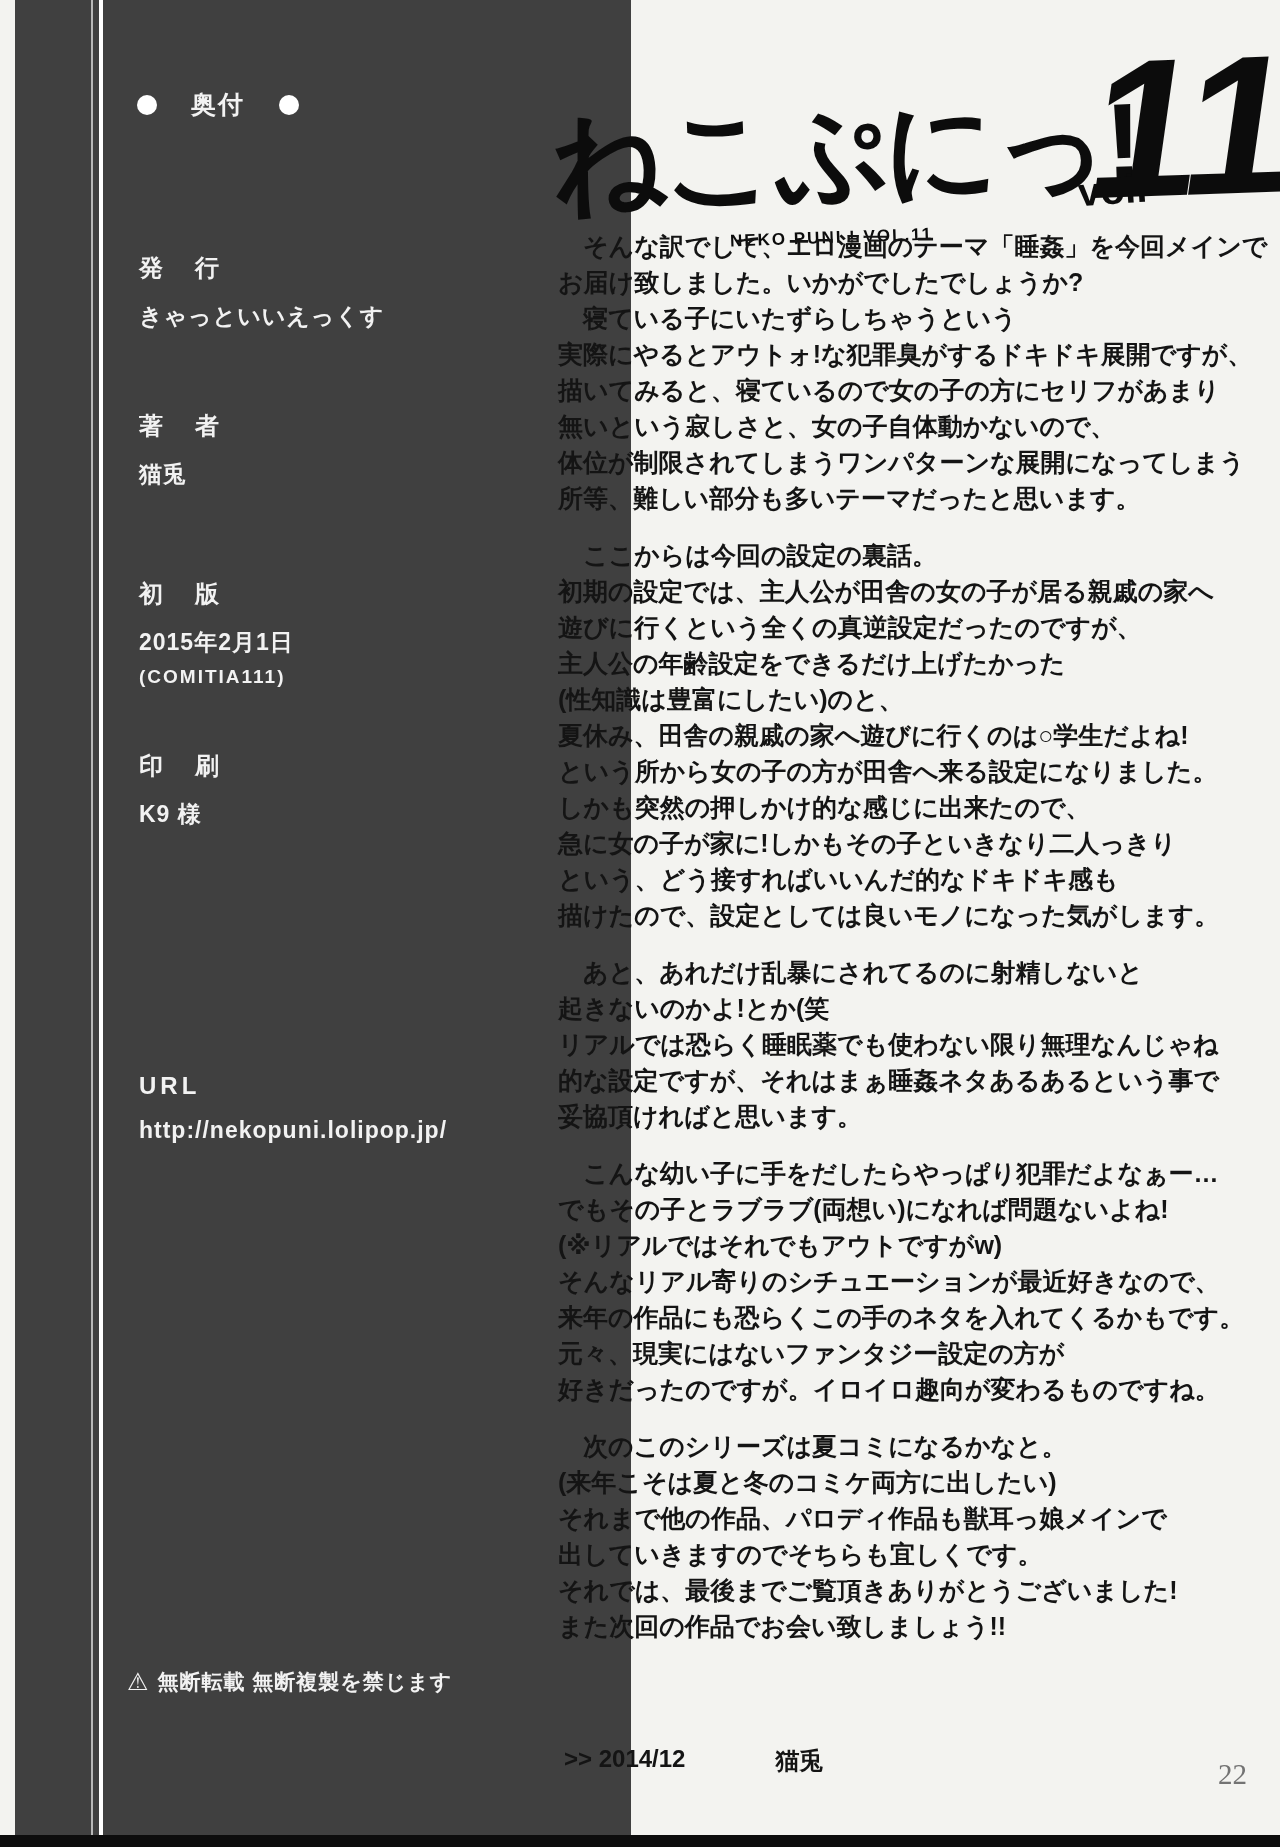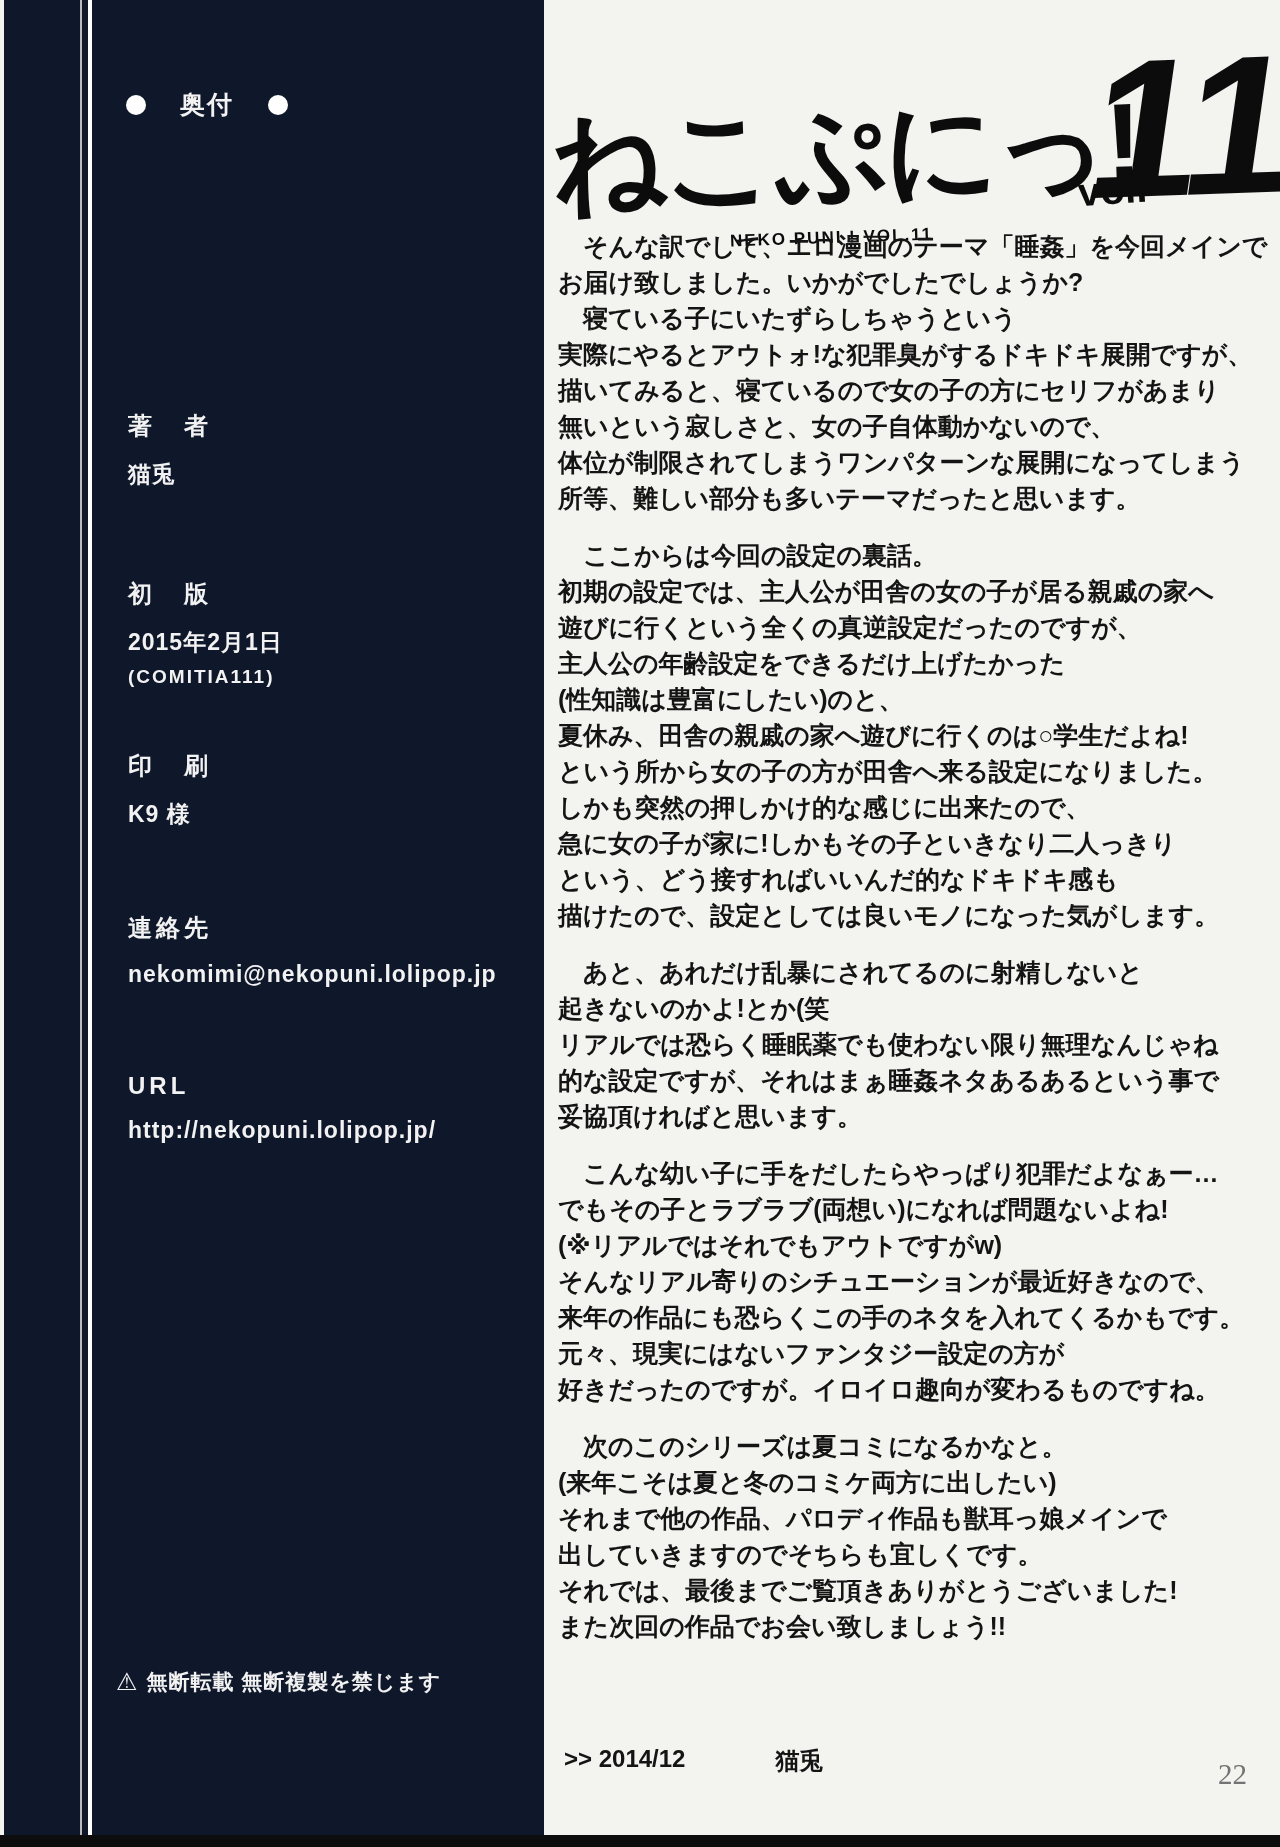--- a/index.html
+++ b/index.html
@@ -6,22 +6,22 @@
   .page{
     position:relative;
     width:1280px;height:1847px;
     background:#f3f3f0;
     overflow:hidden;
     font-family:"Liberation Sans","DejaVu Sans",sans-serif;
     color:#161616;
   }
   
   .sidebar{
-    position:absolute;left:4px;top:0;width:540px;height:1835px;
-    background:#0f172a;color:#f2f2f2;
+    position:absolute;left:15px;top:0;width:616px;height:1835px;
+    background:#404040;color:#f2f2f2;
   }
   .spine-line-thin{position:absolute;left:76px;top:0;width:2px;height:100%;background:#b9b9b9;}
   .spine-line{position:absolute;left:84px;top:0;width:4px;height:100%;background:#ffffff;}
   .colophon-header{position:absolute;left:122px;top:88px;font-size:25px;font-weight:700;letter-spacing:2px;display:flex;align-items:center;gap:34px;}
   .bullet{width:20px;height:20px;border-radius:50%;background:#ffffff;display:inline-block;}
   .sb-block{position:absolute;left:124px;}
   .sb-label{font-size:24px;font-weight:700;letter-spacing:4px;}
   .sb-value{font-size:23px;font-weight:700;letter-spacing:1px;margin-top:17px;white-space:nowrap;}
   .sb-note{font-size:19px;font-weight:700;letter-spacing:2px;margin-top:8px;}
   .sb-warning{position:absolute;left:112px;top:1668px;font-size:21px;font-weight:700;letter-spacing:1px;display:flex;align-items:center;gap:8px;white-space:nowrap;}
@@ -78,41 +78,41 @@
   <div class="sidebar">
     <div class="spine-line-thin"></div>
     <div class="spine-line"></div>
 
     <div class="colophon-header">
       <span class="bullet"></span>
       <span>奥付</span>
       <span class="bullet"></span>
     </div>
 
+    <div class="sb-block" style="top:252px;">
+      <div class="sb-label">発　行</div>
+      <div class="sb-value">きゃっといいえっくす</div>
+    </div>
 
     <div class="sb-block" style="top:410px;">
       <div class="sb-label">著　者</div>
       <div class="sb-value">猫兎</div>
     </div>
 
     <div class="sb-block" style="top:578px;">
       <div class="sb-label">初　版</div>
       <div class="sb-value">2015年2月1日</div>
       <div class="sb-note">(COMITIA111)</div>
     </div>
 
     <div class="sb-block" style="top:750px;">
       <div class="sb-label">印　刷</div>
       <div class="sb-value">K9 様</div>
     </div>
 
-    <div class="sb-block" style="top:912px;">
-      <div class="sb-label">連絡先</div>
-      <div class="sb-value">nekomimi@nekopuni.lolipop.jp</div>
-    </div>
 
     <div class="sb-block" style="top:1072px;">
       <div class="sb-label">URL</div>
       <div class="sb-value">http://nekopuni.lolipop.jp/</div>
     </div>
 
     <div class="sb-warning">
       <span class="warn-icon">⚠</span>
       <span>無断転載 無断複製を禁じます</span>
     </div>

